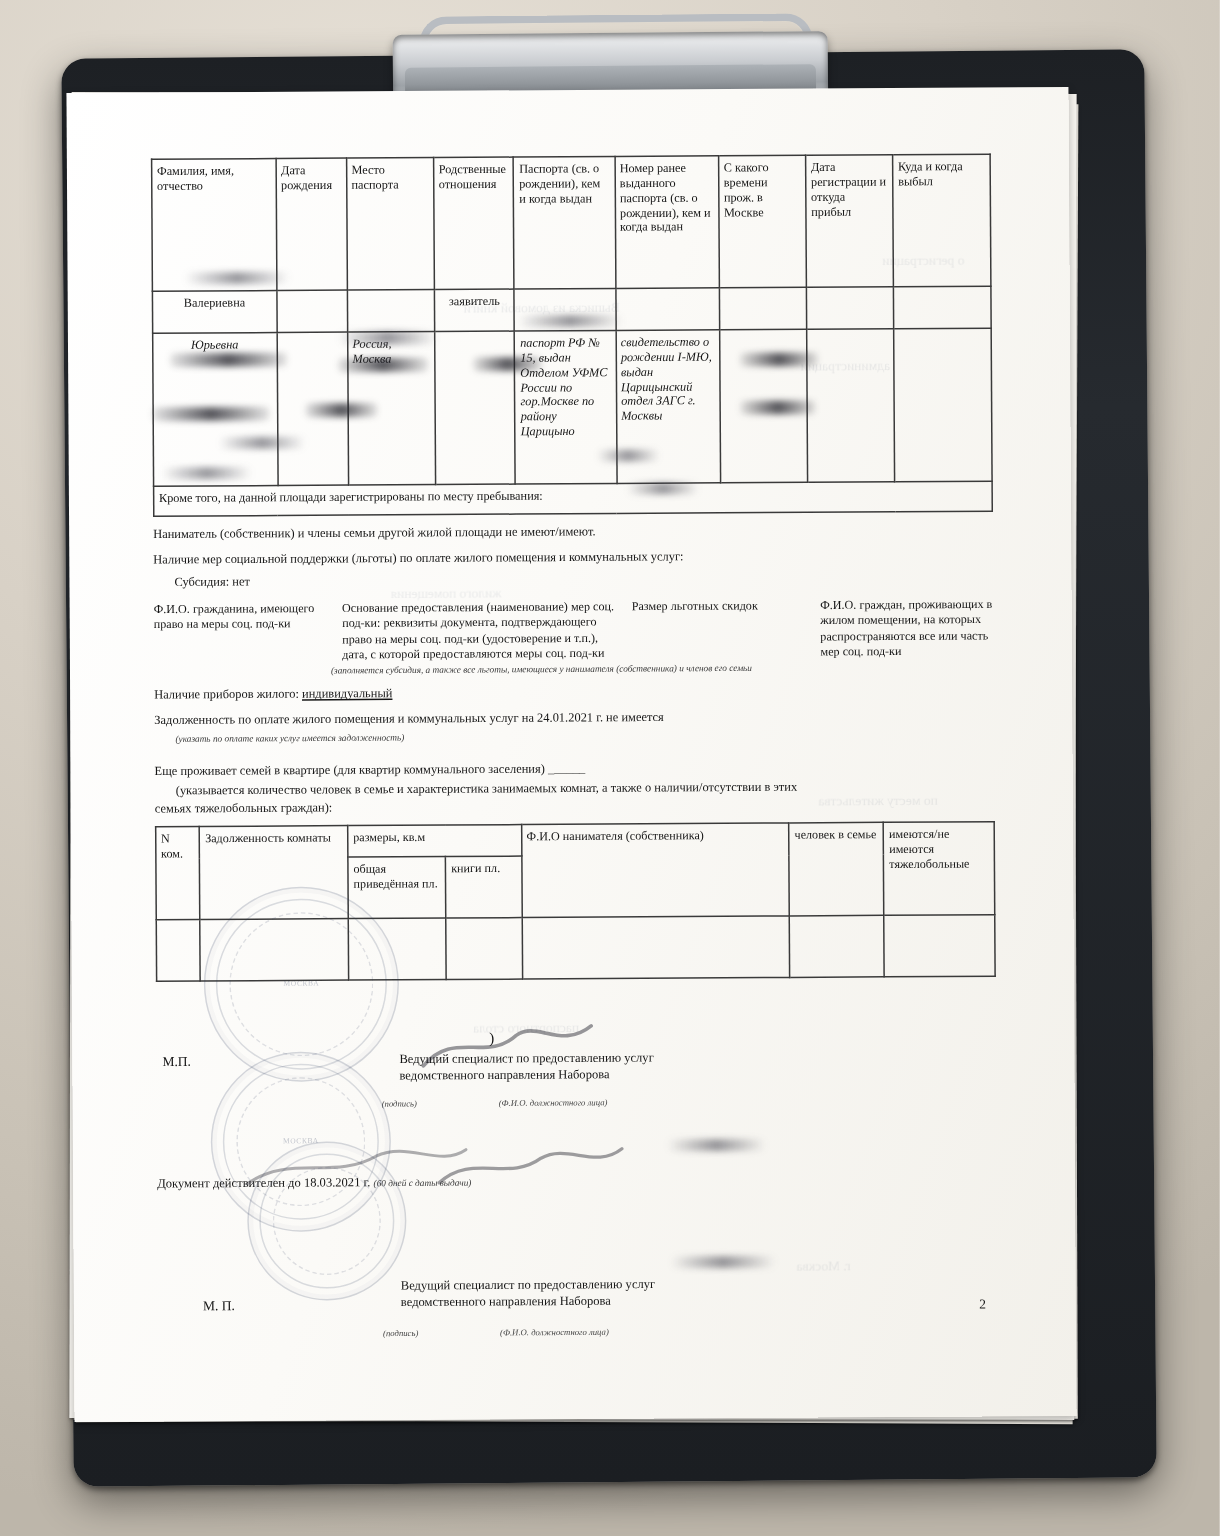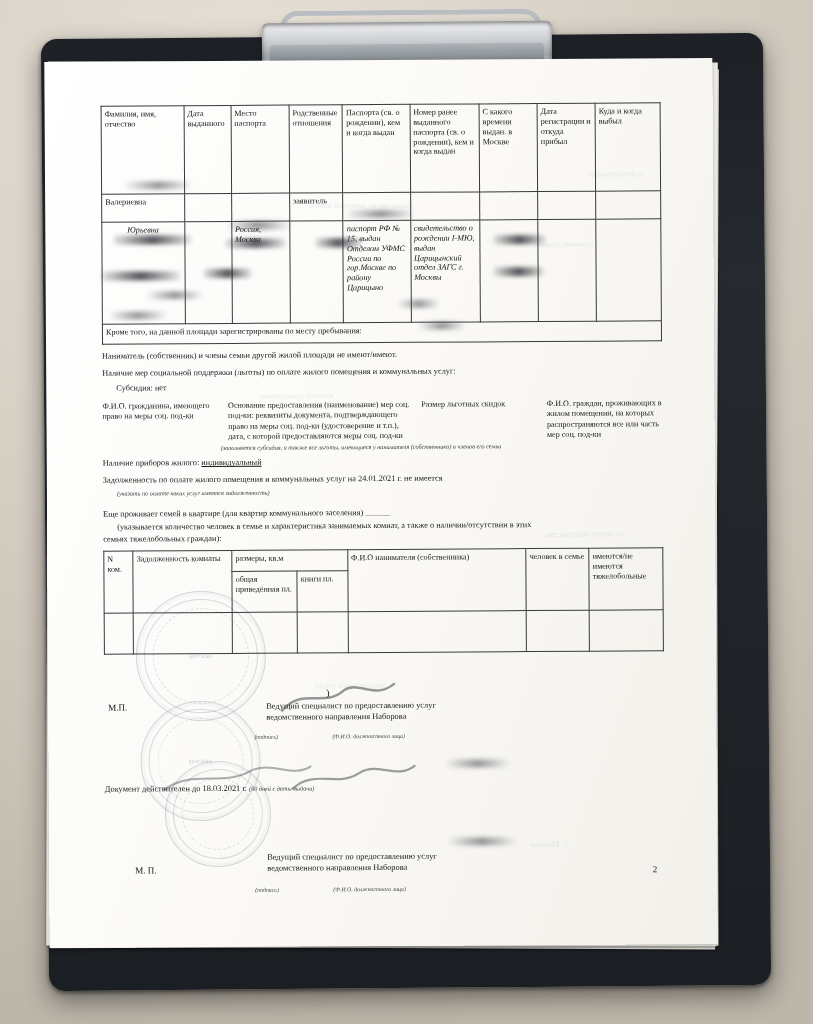--- a/index.html
+++ b/index.html
@@ -79,21 +79,21 @@
   table.tbl{border-collapse:collapse;width:100%;table-layout:fixed;}
   table.tbl td,table.tbl th{
     border:1px solid #3a3a3a;
     vertical-align:top;
     padding:3px 3px 2px 3px;
     font-weight:normal;
     font-size:8.2px;
     line-height:1.2;
   }
   .h-row td{height:82px;}
-  .r2 td{height:22px;}
+  .r2 td{height:22px;text-align:center;}
   .r3 td{height:96px;font-style:italic;}
   .wide-note td{height:14px;border:1px solid #3a3a3a;}
 
   .para{margin:7px 0 0 0;}
   .para.tight{margin-top:5px;}
   .indent{margin-left:14px;}
   .small-italic{font-size:6.2px;font-style:italic;color:#3a3a3a;}
   .u{text-decoration:underline;}
 
   
@@ -180,26 +180,26 @@
           <col style="width:48px">
             <col style="width:60px">
             <col style="width:62px">
           <col style="width:52px">
             <col style="width:52px">
             <col style="width:58px">
         </colgroup>
         <tbody>
             <tr class="h-row">
           <td>Фамилия, имя, отчество</td>
-          <td>Дата выданного</td>
+          <td>Дата рождения</td>
           <td>Место паспорта</td>
           <td>Родственные отношения</td>
           <td>Паспорта (св. о рождении), кем и когда выдан</td>
           <td>Номер ранее выданного паспорта (св. о рождении), кем и когда выдан</td>
-          <td>С какого времени выдан. в Москве</td>
+          <td>С какого времени прож. в Москве</td>
           <td>Дата регистрации и откуда прибыл</td>
           <td>Куда и когда выбыл</td>
         </tr>
         <tr class="r2">
           <td>Валериевна</td>
           <td></td>
           <td></td>
           <td>заявитель</td>
           <td></td>
           <td></td>

